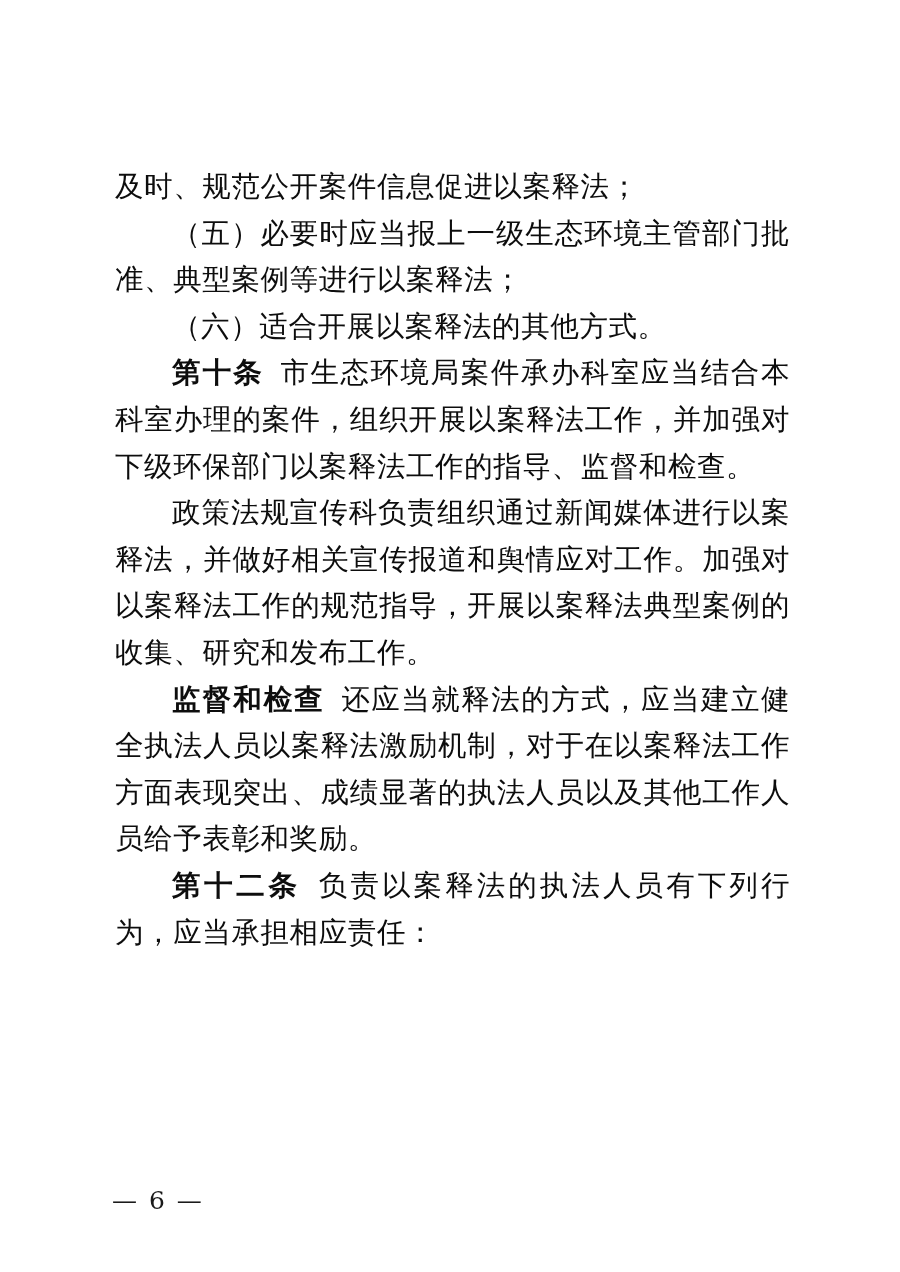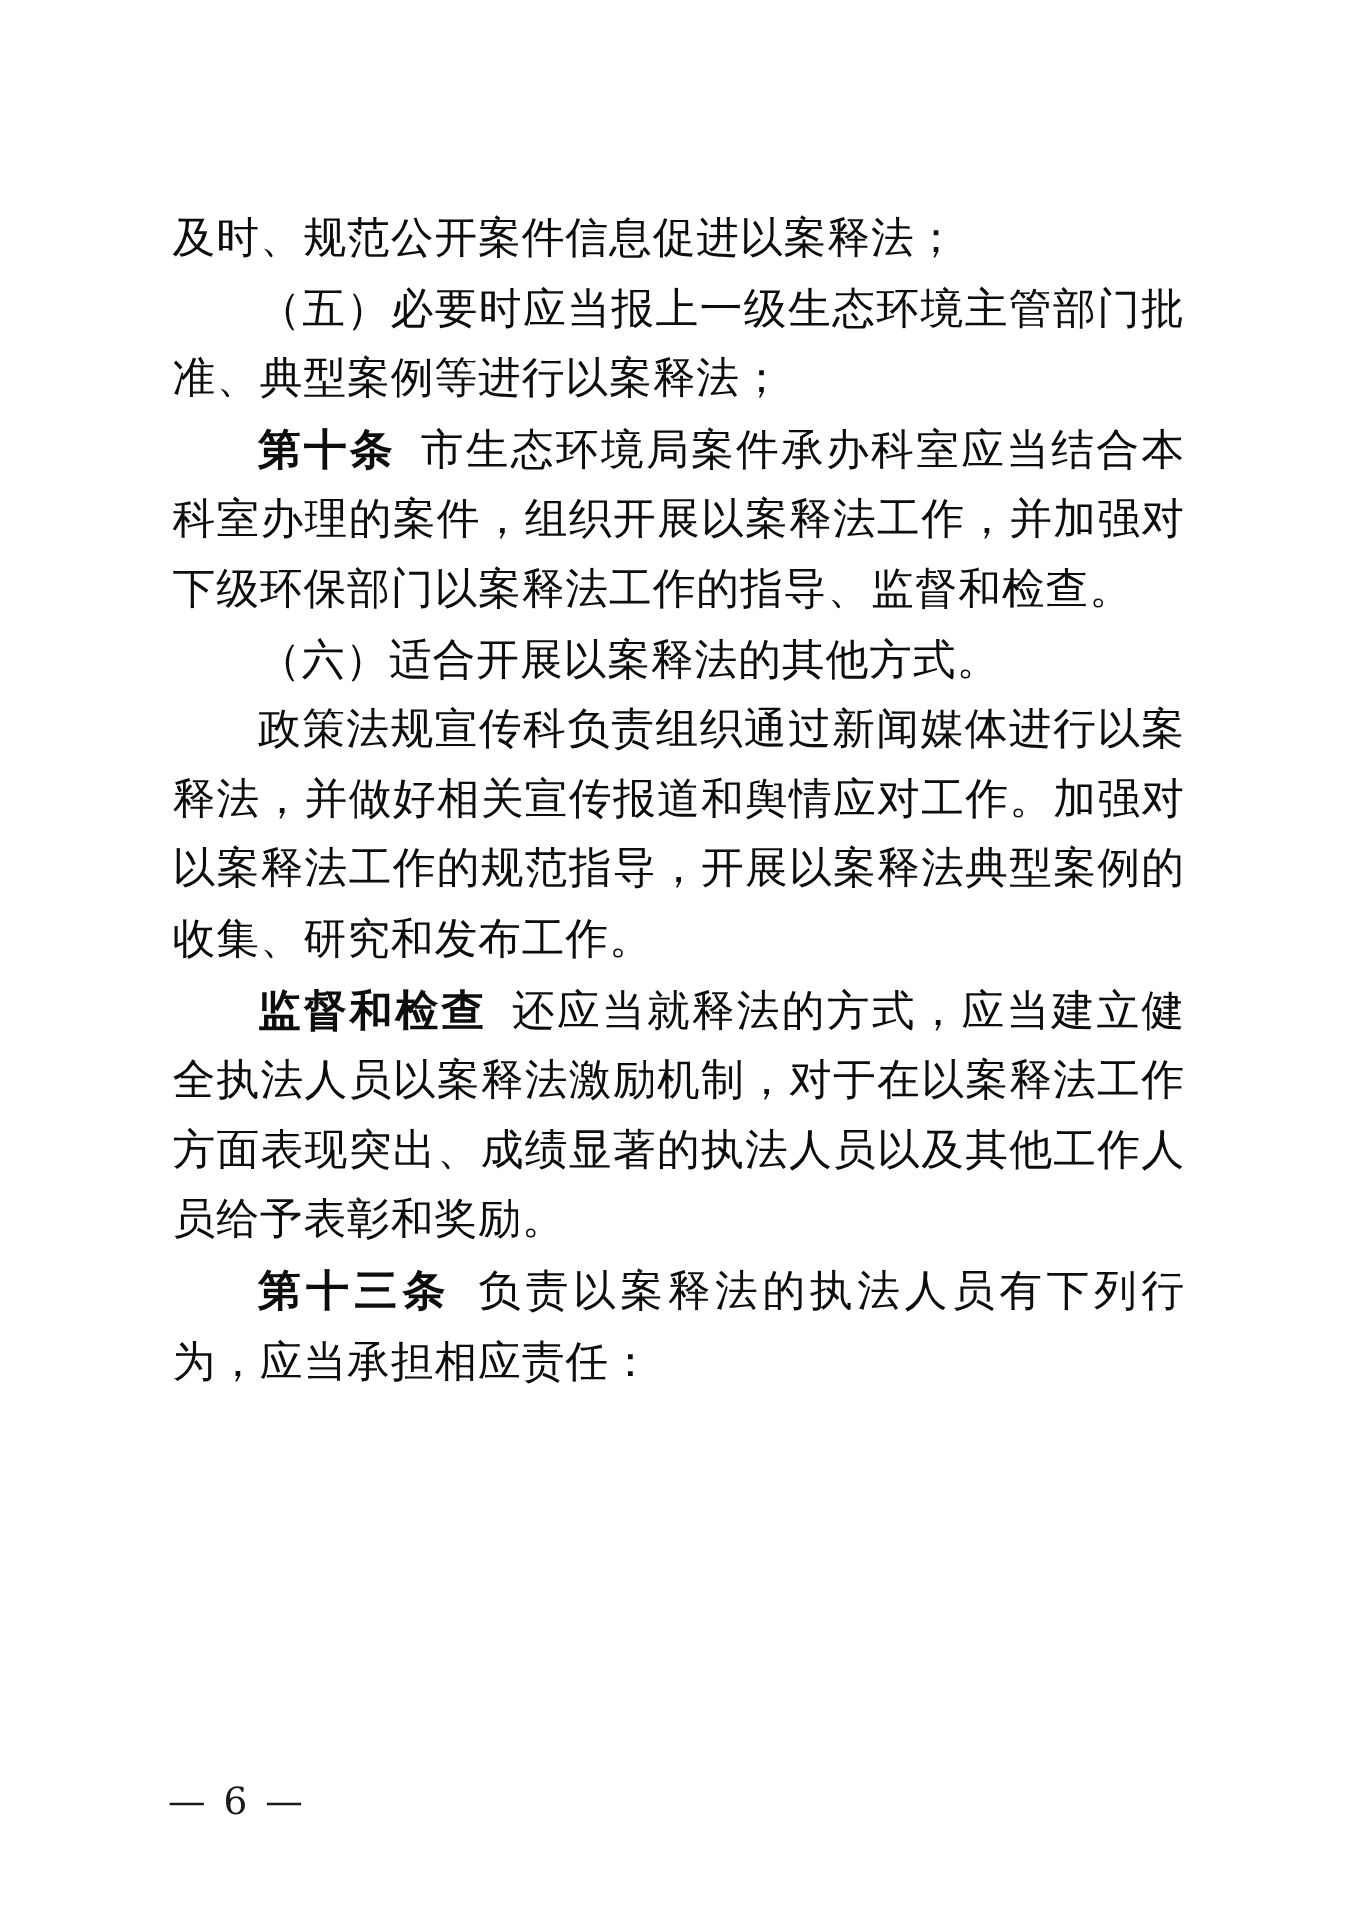--- a/index.html
+++ b/index.html
@@ -13,22 +13,23 @@
     height: 1272px;
     background: #ffffff;
     overflow: hidden;
     font-family: "DejaVu Serif", "Liberation Serif", serif;
     color: #0d0d0d;
     box-sizing: border-box;
   }
   .body-area {
     position: absolute;
     left: 115px;
-    top: 136px;
+    top: 164px;
     width: 675px;
+    font-family: Liberation Serif, serif;
   }
   .para {
     font-size: 28.5px;
     line-height: 46.6px;
     text-align: justify;
     text-align-last: left;
     text-justify: inter-character;
     letter-spacing: 0.6px;
     margin: 0;
     white-space: normal;
@@ -60,28 +61,28 @@
 <body>
 
 <div class="page">
 
   <div class="body-area">
 
     <p class="para"><span>及时、规范公开案件信息促进以案释法；</span></p>
 
     <p class="para indent"><span>（五）必要时应当报上一级生态环境主管部门批准、典型案例等进行以案释法；</span></p>
 
+    <p class="para indent"><span>（六）适合开展以案释法的其他方式。</span></p>
+
     <p class="para indent"><span class="art">第十条</span><span class="gap"></span><span>市生态环境局案件承办科室应当结合本科室办理的案件，组织开展以案释法工作，并加强对下级环保部门以案释法工作的指导、监督和检查。</span></p>
-
-    <p class="para indent"><span>（六）适合开展以案释法的其他方式。</span></p>
 
     <p class="para indent"><span>政策法规宣传科负责组织通过新闻媒体进行以案释法，并做好相关宣传报道和舆情应对工作。加强对以案释法工作的规范指导，开展以案释法典型案例的收集、研究和发布工作。</span></p>
 
 
     <p class="para indent"><span class="art">监督和检查</span><span class="gap"></span><span>还应当就释法的方式，应当建立健全执法人员以案释法激励机制，对于在以案释法工作方面表现突出、成绩显著的执法人员以及其他工作人员给予表彰和奖励。</span></p>
 
-    <p class="para indent"><span class="art">第十三条</span><span class="gap"></span><span>负责以案释法的执法人员有下列行为，应当承担相应责任：</span></p>
+    <p class="para indent"><span class="art">第十二条</span><span class="gap"></span><span>负责以案释法的执法人员有下列行为，应当承担相应责任：</span></p>
 
   </div>
 
   <div class="footer">— 6 —</div>
 
 </div>
 
 </body></html>

